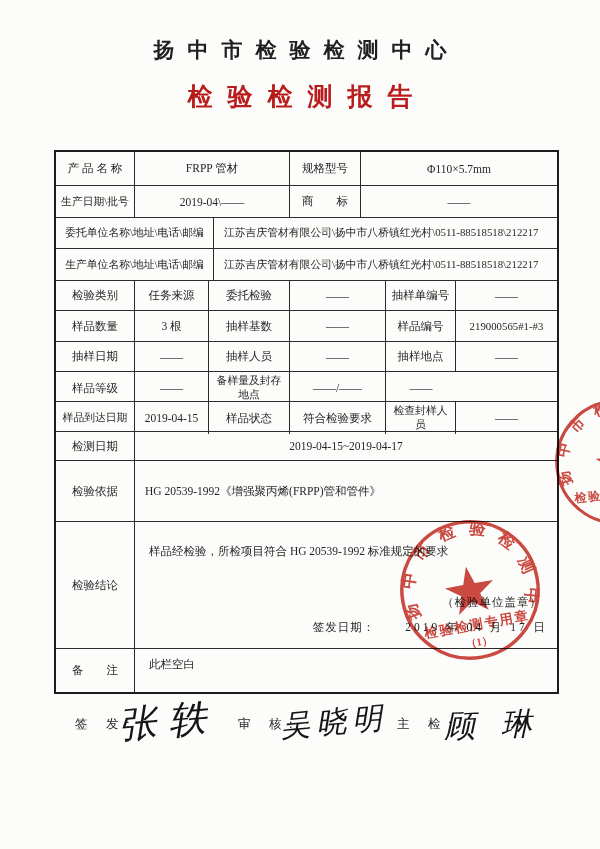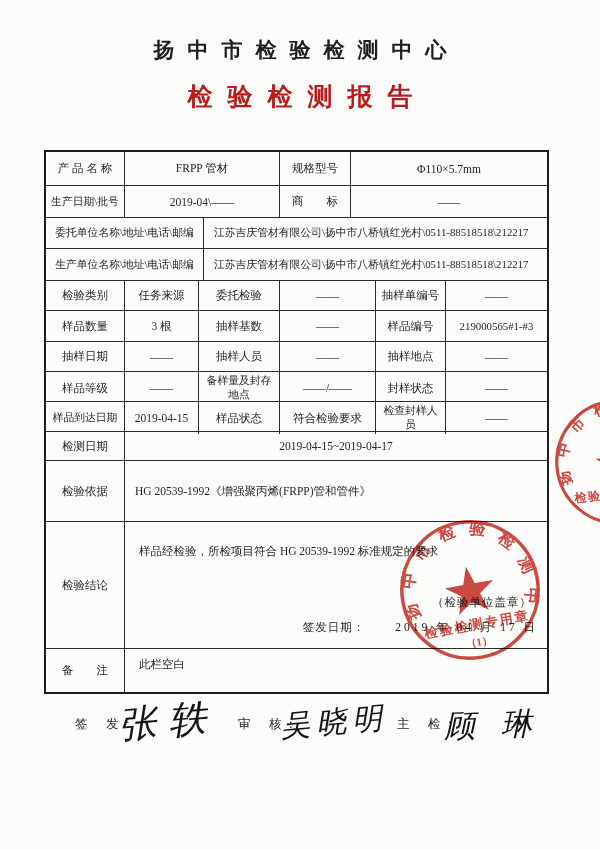--- a/index.html
+++ b/index.html
@@ -9,21 +9,21 @@
     font-family:"Liberation Serif","DejaVu Serif",serif;
   }
   .org-title{position:absolute;top:36px;left:0;right:0;text-align:center;
     font-size:21px;font-weight:bold;letter-spacing:13px;text-indent:13px;color:#1f1f1f;}
   .report-title{position:absolute;top:80px;left:0;right:0;text-align:center;
     font-size:25px;font-weight:bold;letter-spacing:15px;text-indent:15px;color:#b91c1c;}
   .ref-row{position:absolute;top:121px;left:74px;right:52px;display:flex;
     justify-content:space-between;font-size:11.5px;}
   .ref-row .pg{letter-spacing:2px;}
 
-  .tbl{position:absolute;left:44px;top:150px;width:505px;border:2px solid #1c1c1c;
+  .tbl{position:absolute;left:54px;top:150px;width:505px;border:2px solid #1c1c1c;
     box-sizing:border-box;background:transparent;}
   .row{display:grid;border-bottom:1px solid #2b2b2b;}
   .row:last-child{border-bottom:none;}
   .cols4{grid-template-columns:79px 155px 71px 1fr;}
   .cols2a{grid-template-columns:158px 1fr;}
   .cols6{grid-template-columns:79px 74px 81px 96px 70px 1fr;}
   .cols2b{grid-template-columns:79px 1fr;}
   .c{border-right:1px solid #2b2b2b;display:flex;align-items:center;justify-content:center;
     font-size:11.5px;text-align:center;padding:2px 3px;box-sizing:border-box;min-width:0;}
   .c:last-child{border-right:none;}
@@ -111,21 +111,20 @@
       <div class="c">——</div>
       <div class="c">抽样地点</div>
       <div class="c">——</div>
     </div>
 
     <div class="row r8 cols6">
       <div class="c">样品等级</div>
       <div class="c">——</div>
       <div class="c sm">备样量及封存地点</div>
       <div class="c">——/——</div>
-      <div class="c">封样状态</div>
       <div class="c">——</div>
     </div>
 
     <div class="row r9 cols6">
       <div class="c sm">样品到达日期</div>
       <div class="c">2019-04-15</div>
       <div class="c">样品状态</div>
       <div class="c">符合检验要求</div>
       <div class="c sm">检查封样人员</div>
       <div class="c">——</div>

